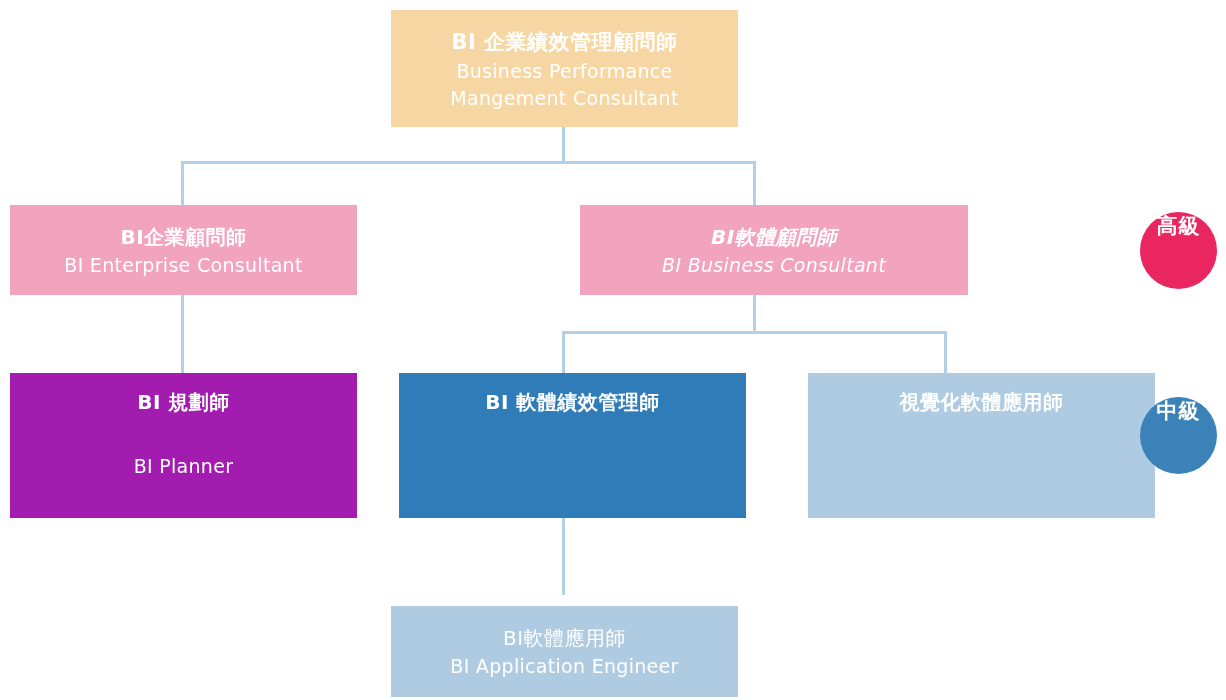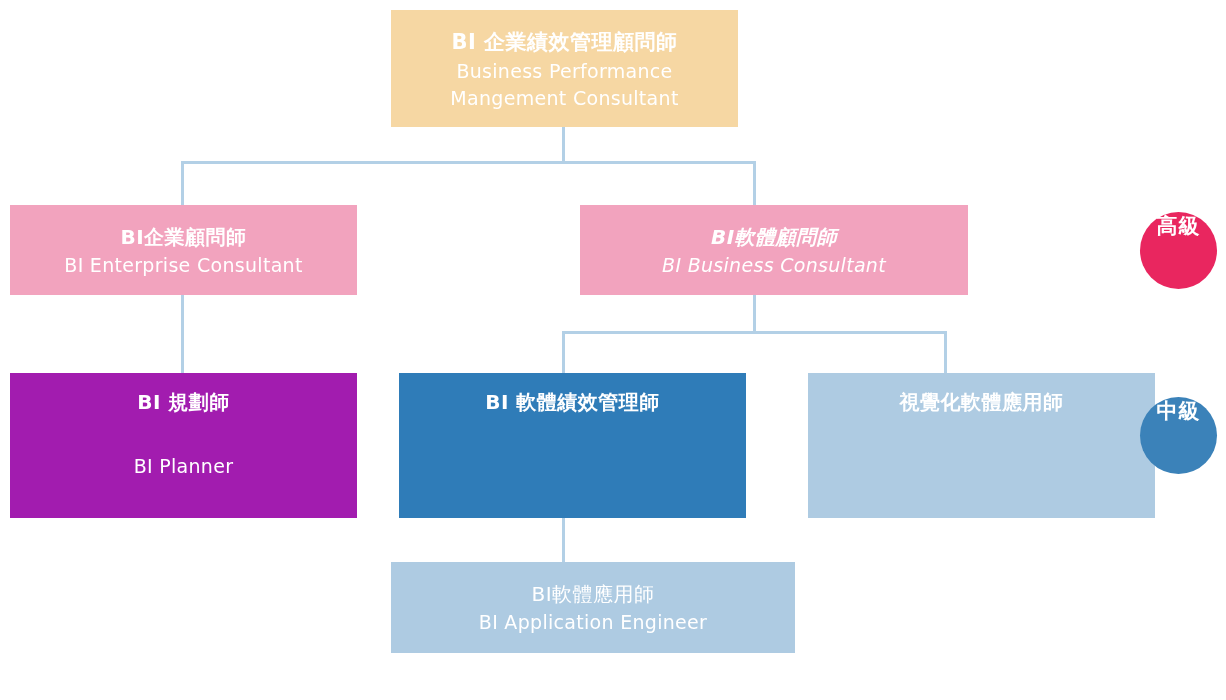--- a/index.html
+++ b/index.html
@@ -67,21 +67,21 @@
   #v-perf      { left: 562px; top: 331px; height: 42px; }
   #v-viz       { left: 944px; top: 331px; height: 42px; }
   #v-appeng    { left: 562px; top: 518px; height: 77px; }
 
   #node-root   { left: 391px; top: 10px;  width: 347px; height: 117px; }
   #node-ent    { left: 10px;  top: 205px; width: 347px; height: 90px; }
   #node-soft   { left: 580px; top: 205px; width: 388px; height: 90px; font-style: italic; }
   #node-plan   { left: 10px;  top: 373px; width: 347px; height: 145px; }
   #node-perf   { left: 391px; top: 373px; width: 347px; height: 145px; }
   #node-viz    { left: 772px; top: 373px; width: 347px; height: 145px; margin-left: 36px; }
-  #node-appeng { left: 391px; top: 562px; width: 404px; height: 91px; }
+  #node-appeng { left: 391px; top: 606px; width: 347px; height: 91px; }
 
   #badge-advanced     { left: 1140px; top: 212px; }
   #badge-intermediate { left: 1140px; top: 397px; }
 </style>
 </head>
 <body>
 
 <div class="canvas">
 
   <div class="line v" id="v-root" style="background-color: rgb(179, 208, 230);"></div>

